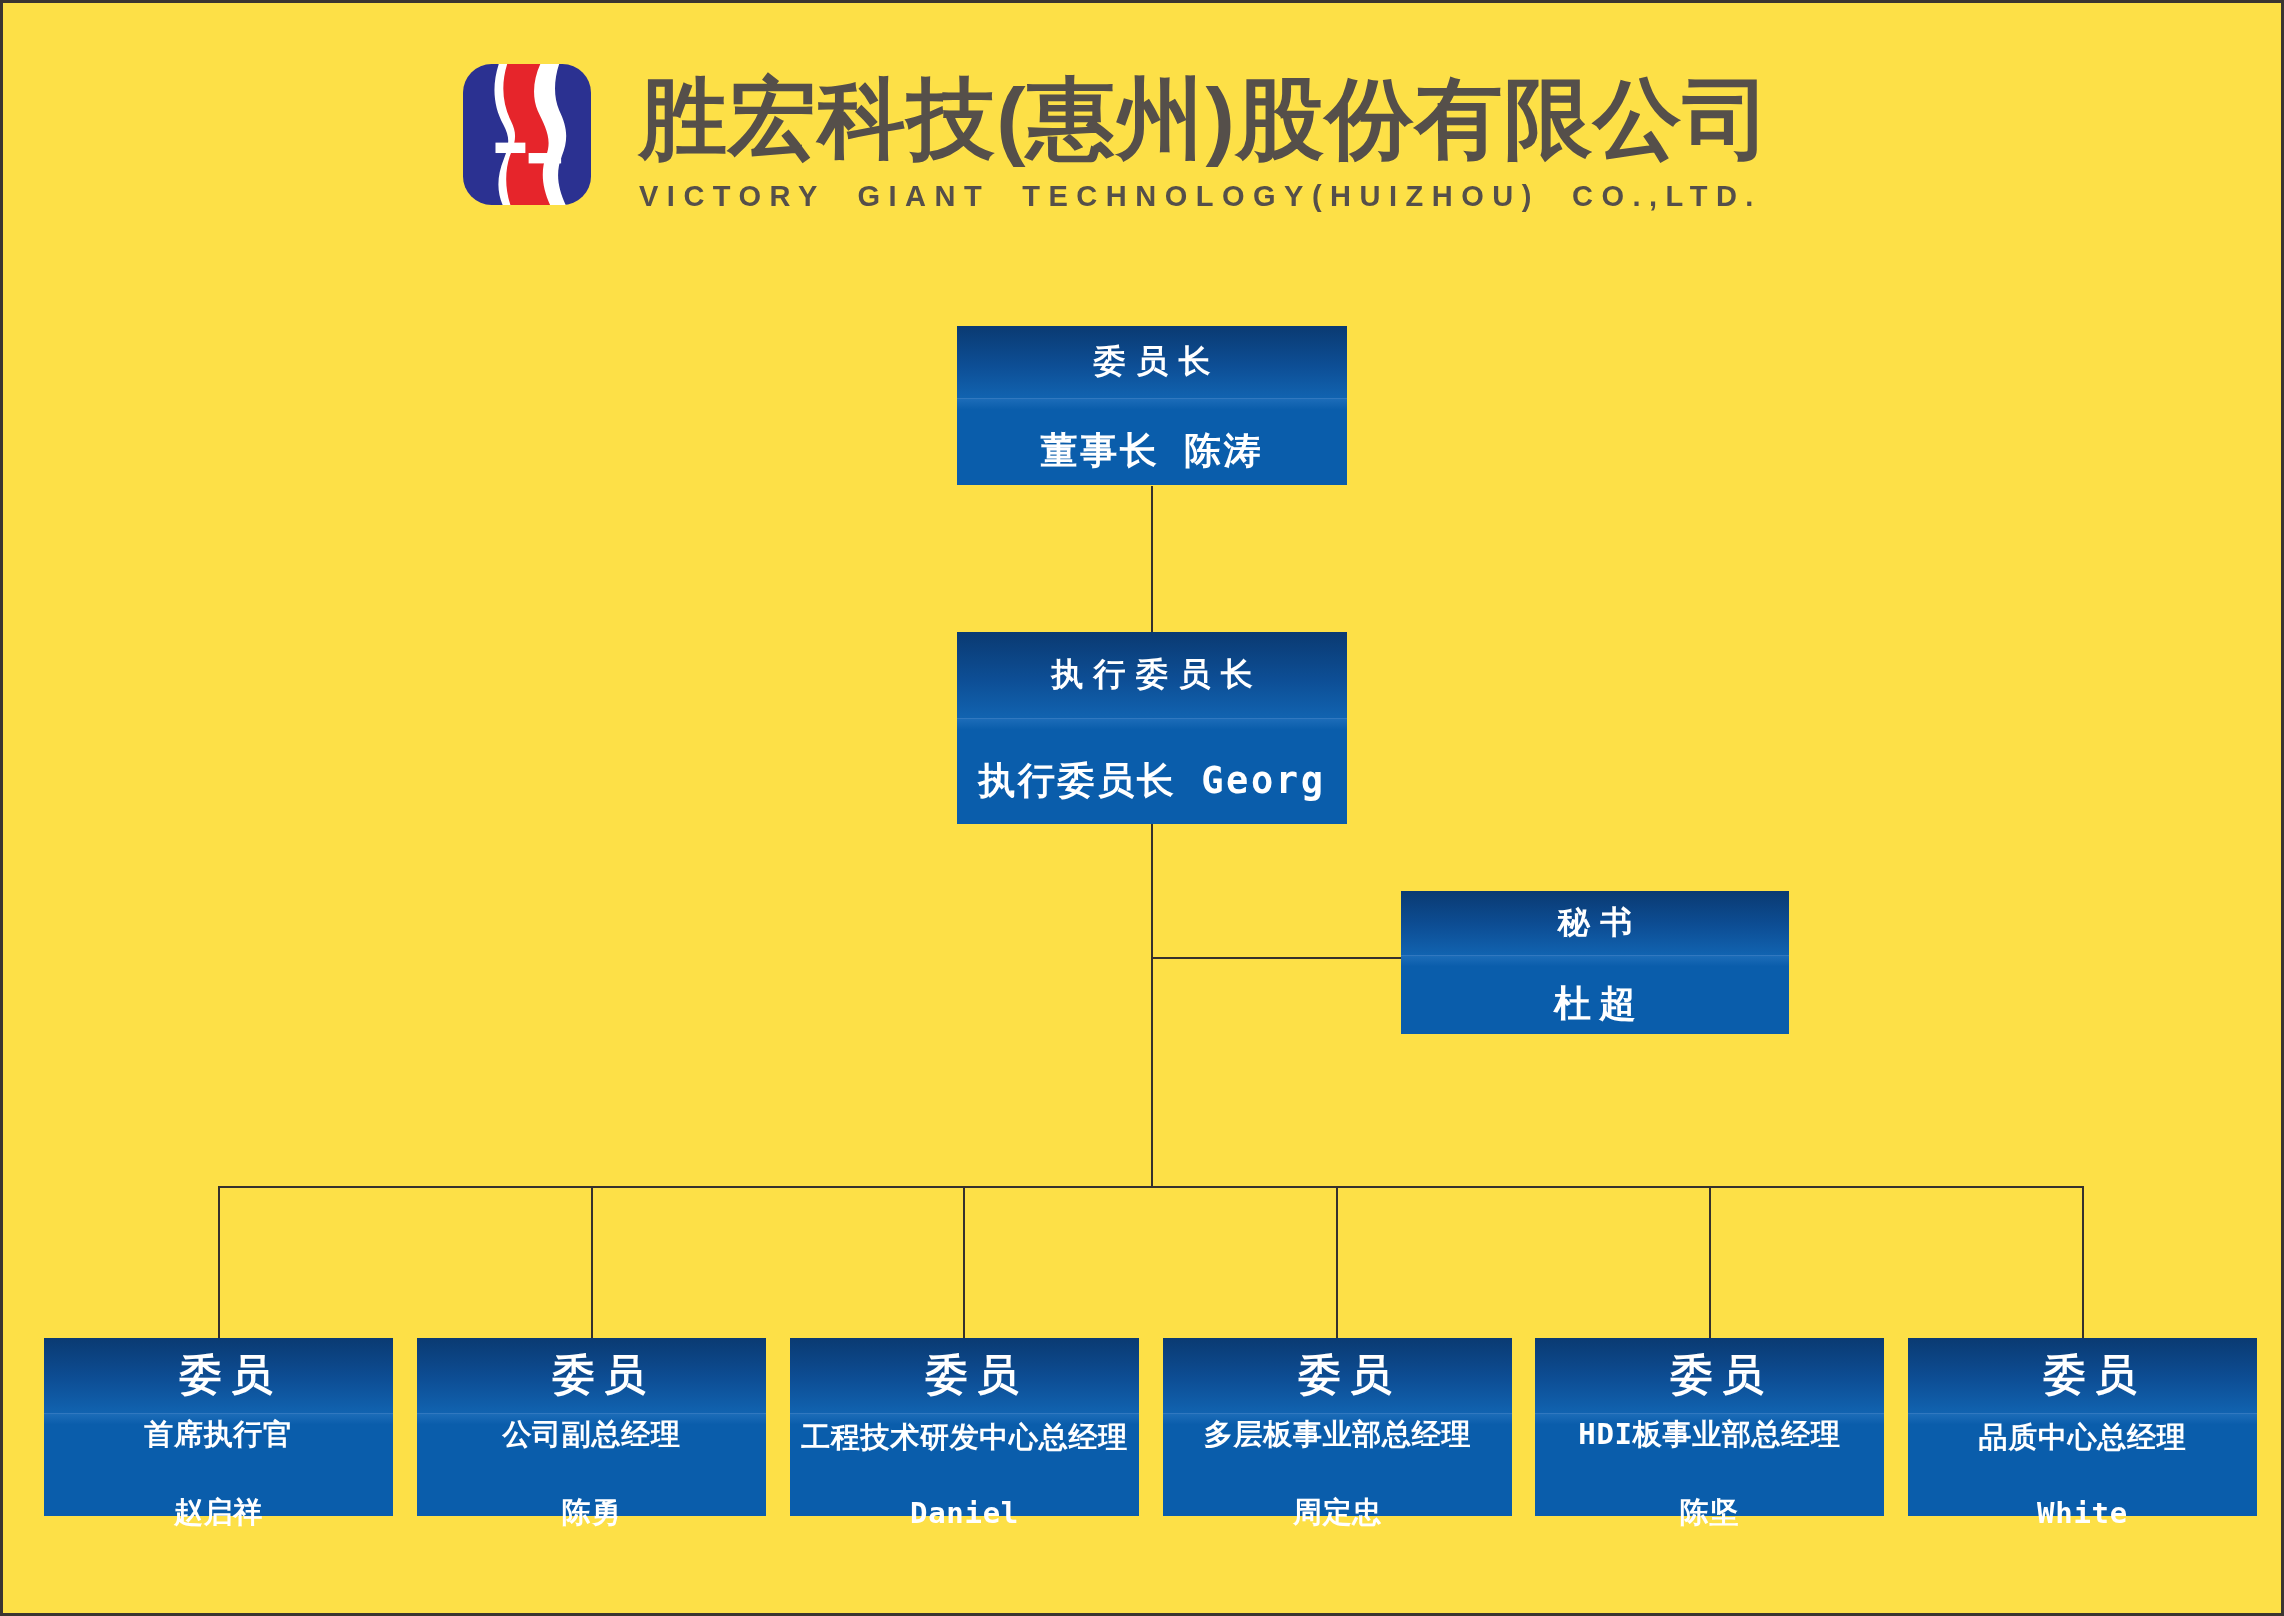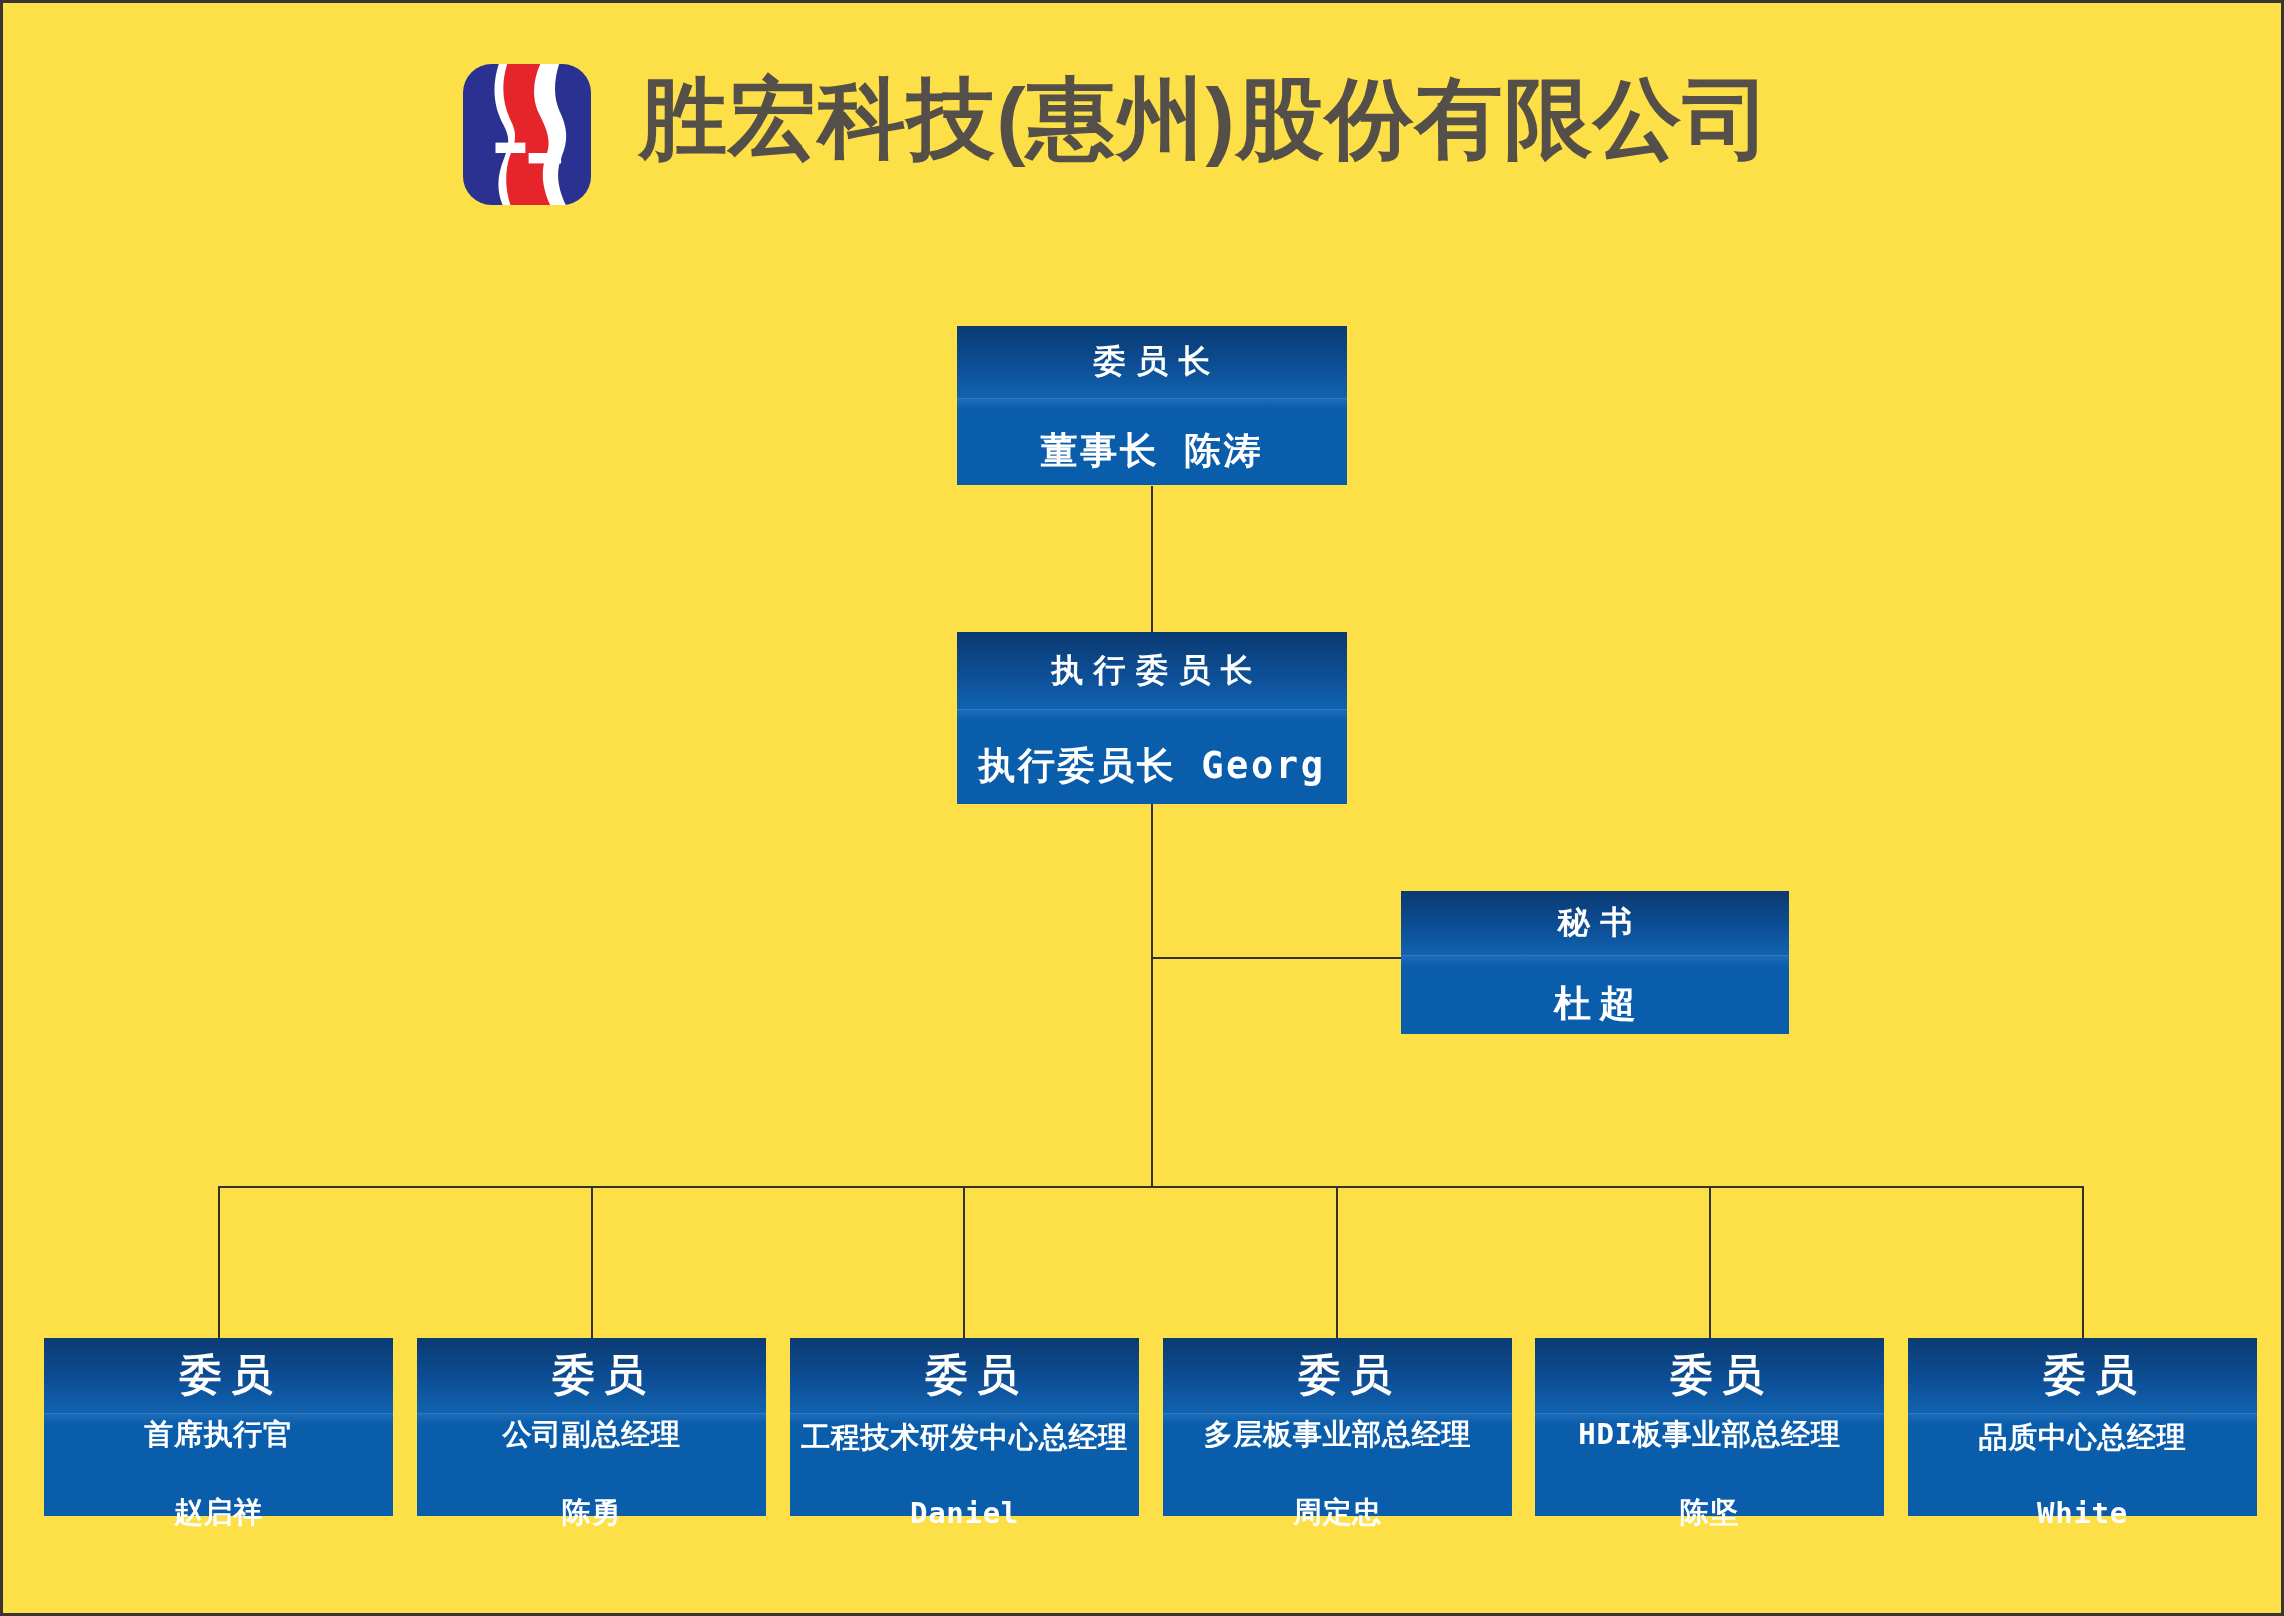--- a/index.html
+++ b/index.html
@@ -43,21 +43,21 @@
   }
   .node-title{font-size:32px; letter-spacing:10.4px; text-indent:10.4px; white-space:nowrap;}
   .node-sub{font-size:37px; letter-spacing:2.6px; white-space:nowrap;margin-top:18px;}
   .member .node-head{height:42%;padding-left:15px;}
   .member .node-body{height:58%;}
   .member .node-title{font-size:42px; letter-spacing:9px; text-indent:9px;}
   .member .node-sub{font-size:29px; letter-spacing:0.7px;}
   #node-secretary .node-sub{letter-spacing:7.8px; text-indent:7.8px;}
   
   #node-chairman {left:954px; top:323px;  width:390px; height:159px;}
-  #node-exec     {left:954px; top:629px;  width:390px; height:172px;}
+  #node-exec     {left:954px; top:629px;  width:390px; height:192px;}
   #node-secretary{left:1398px; top:888px; width:388px; height:143px;}
   #node-m0{left:41px;   top:1335px; width:349px; height:178px;}
   #node-m1{left:414px;  top:1335px; width:349px; height:178px;}
   #node-m2{left:787px; top:1335px; width:349px; height:178px;}
   #node-m3{left:1160px; top:1335px; width:349px; height:178px;}
   #node-m4{left:1532px; top:1335px; width:349px; height:178px;}
   #node-m5{left:1905px; top:1335px; width:349px; height:178px;}
   
   #c-chair-exec {left:1148px; top:483px;  width:2px;    height:146px;}
   #c-exec-down  {left:1148px; top:793px; width:2px;    height:392px;}
@@ -82,20 +82,21 @@
              C163,115 160,96 148,71 C139,50 140,24 148,0 Z"></path>
     <path fill="var(--logo-red)" d="M68,0 C58,32 61,62 74,88 C82,104 82,116 75,134
              C64,160 64,190 73,217 L134,217 C122,190 119,166 128,141
              C138,115 126,96 115,72 C106,50 108,24 119,0 Z"></path>
     <rect x="50" y="121" width="46" height="16" fill="#ffffff"></rect>
     <rect x="101" y="137" width="50" height="16" fill="#ffffff"></rect>
   </svg>
 
   <div class="header-text">
     <div class="company-zh">胜宏科技(惠州)股份有限公司</div>
+    <div class="company-en">VICTORY GIANT TECHNOLOGY(HUIZHOU) CO.,LTD.</div>
   </div>
 
   <div class="cline" id="c-chair-exec"></div>
   <div class="cline" id="c-exec-down"></div>
   <div class="cline" id="c-sec-branch"></div>
   <div class="cline" id="c-distribute"></div>
   <div class="cline" id="c-stub-0"></div>
   <div class="cline" id="c-stub-1"></div>
   <div class="cline" id="c-stub-2"></div>
   <div class="cline" id="c-stub-3"></div>

